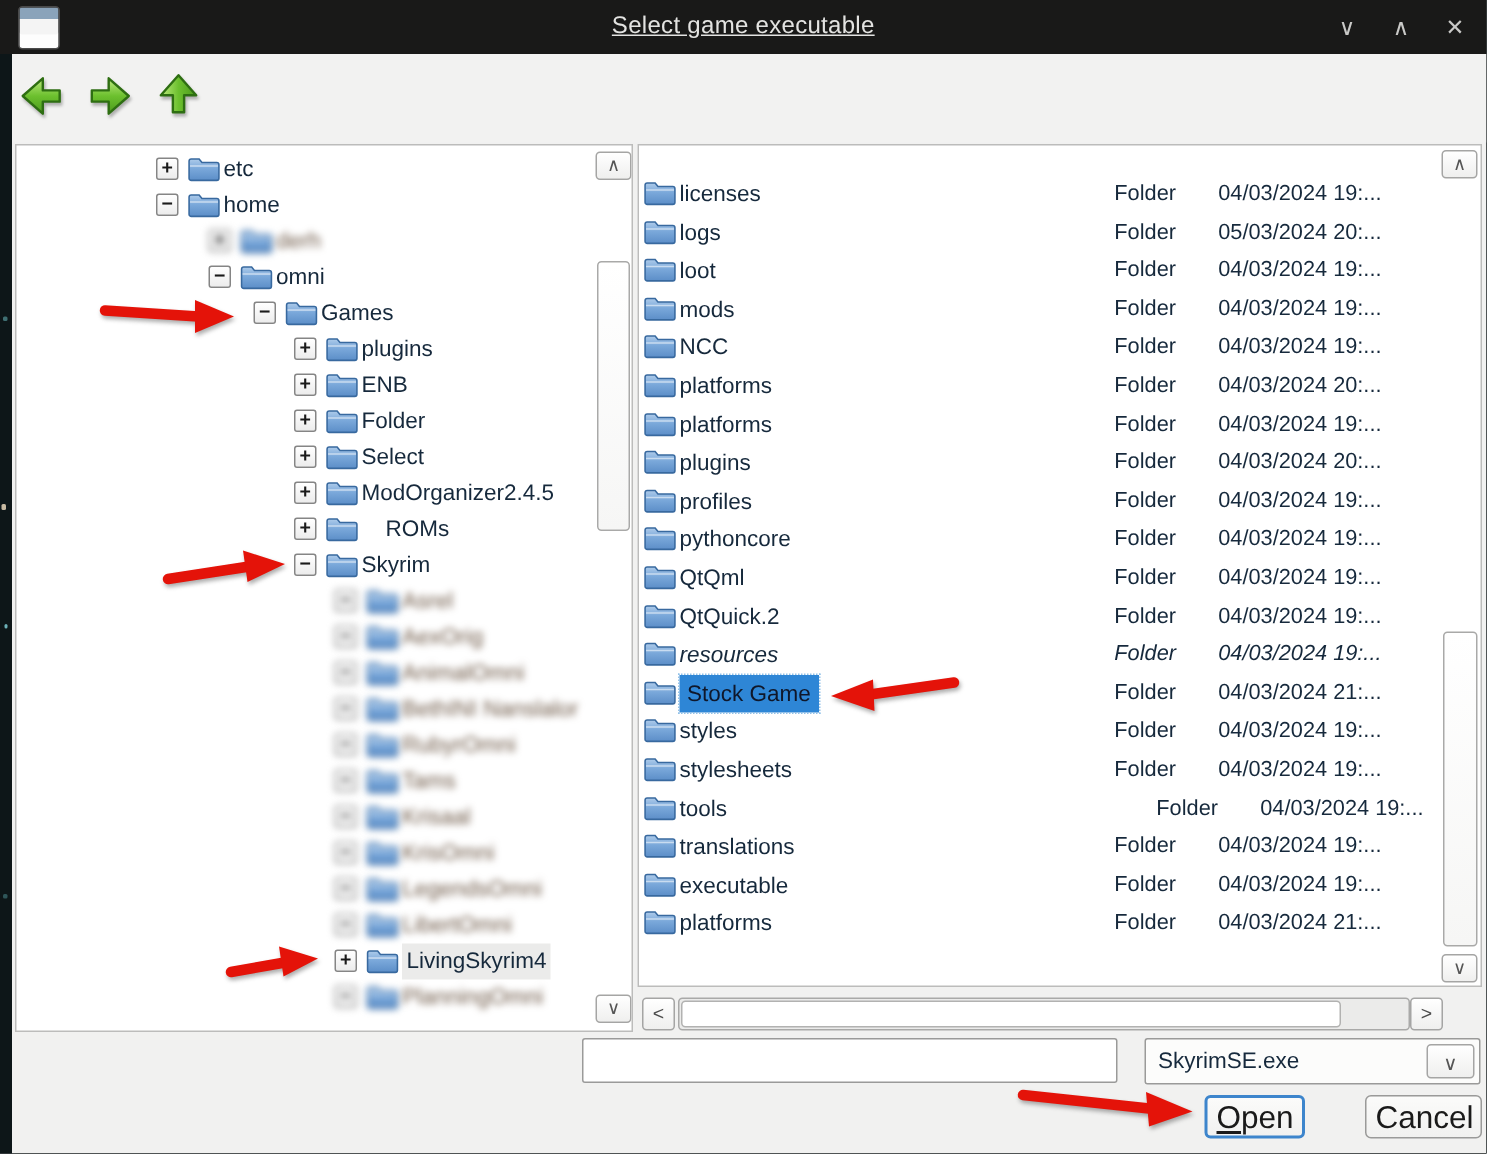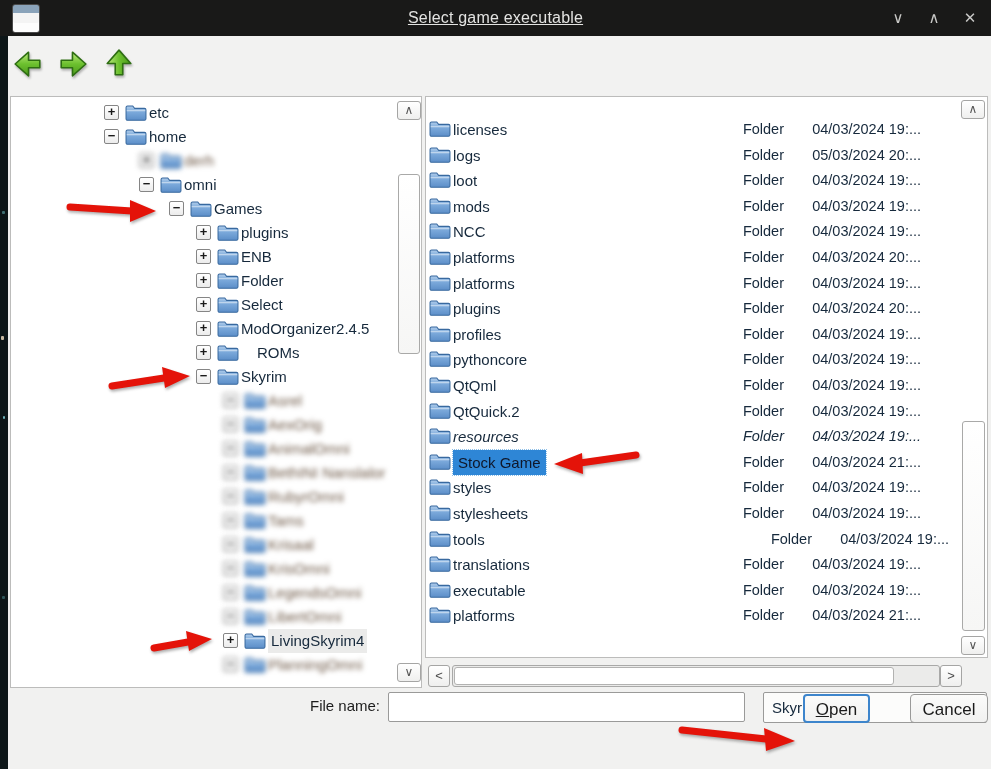--- a/index.html
+++ b/index.html
@@ -43,21 +43,21 @@
   .sb-thumb{position:absolute;border:1px solid #a9a9a8;border-radius:3px;background:linear-gradient(#ffffff,#f6f6f5);box-sizing:border-box;}
   .hscroll-track{position:absolute;left:452px;top:665px;width:488px;height:22px;border:1px solid #a9a9a8;border-radius:3px;background:#ebebea;box-sizing:border-box;}
   .hscroll-thumb{position:absolute;left:1px;top:1px;width:440px;height:18px;border:1px solid #b2b2b1;border-radius:3px;background:#ffffff;box-sizing:border-box;}
   .hbtn{position:absolute;top:665px;width:22px;height:22px;border:1px solid #a5a5a4;border-radius:3px;background:linear-gradient(#ffffff,#efefee);box-sizing:border-box;color:#4c4c4c;font-size:13px;text-align:center;line-height:19px;}
   
   .fname-label{position:absolute;left:200px;top:697px;width:180px;text-align:right;font-size:15px;color:#1c1c1c;}
   .fname-input{position:absolute;left:388px;top:692px;width:357px;height:30px;border:1px solid #9a9a99;border-radius:2px;background:#ffffff;box-sizing:border-box;font-size:15px;padding:0 6px;font-family:inherit;}
   .filter-combo{position:absolute;left:763px;top:692px;width:224px;height:31px;border:1px solid #9a9a99;border-radius:2px;background:#fcfcfb;box-sizing:border-box;}
   .filter-combo .val{position:absolute;left:8px;top:0;line-height:29px;font-size:15px;color:#16293c;}
   .combo-arrow{position:absolute;right:3px;top:3px;bottom:3px;width:30px;border:1px solid #a5a5a4;border-radius:3px;background:linear-gradient(#ffffff,#efefee);color:#555;font-size:13px;text-align:center;line-height:23px;}
-  .btn{position:absolute;top:694px;height:29px;border-radius:4px;background:linear-gradient(#fbfbfa,#f1f1f0);box-sizing:border-box;font-size:17px;color:#1a1a1a;text-align:center;line-height:27px;font-family:inherit;}
+  .btn{position:absolute;top:730px;height:29px;border-radius:4px;background:linear-gradient(#fbfbfa,#f1f1f0);box-sizing:border-box;font-size:21px;color:#1a1a1a;text-align:left;line-height:27px;font-family:inherit;}
   .btn-open{left:803px;width:67px;border:2px solid #3d85cc;line-height:25px;}
   .btn-cancel{left:910px;width:78px;border:1px solid #9a9a99;}
   .btn-open u{text-decoration:underline;}
   
   .arrow{position:absolute;filter:drop-shadow(1px 2px 1.5px rgba(70,70,70,.45));}
   .hidden-defs{position:absolute;width:0;height:0;overflow:hidden;}
 </style>
 </head>
 <body>
 
@@ -485,21 +485,20 @@
     <div class="sb-thumb" style="left:536px;top:324px;width:23px;height:210px;"></div>
     <div class="sb-btn" style="left:535px;top:539px;">∨</div>
   </div>
 
   <div class="hbtn" style="left:428px;">&lt;</div>
   <div class="hscroll-track">
     <div class="hscroll-thumb"></div>
   </div>
   <div class="hbtn" style="left:940px;">&gt;</div>
 
-  <div class="fname-label">File name:</div>
   <input class="fname-input" type="text" value="" style="">
   <div class="filter-combo">
     <span class="val">SkyrimSE.exe</span>
     <div class="combo-arrow">∨</div>
   </div>
   <button class="btn btn-open"><u>O</u><span>pen</span></button>
   <button class="btn btn-cancel">Cancel</button>
 
   <svg class="arrow" style="left:66px;top:197px;" width="92" height="26">
     <line x1="4" y1="10" x2="66" y2="14" stroke="#e41309" stroke-width="7" stroke-linecap="round"></line>

